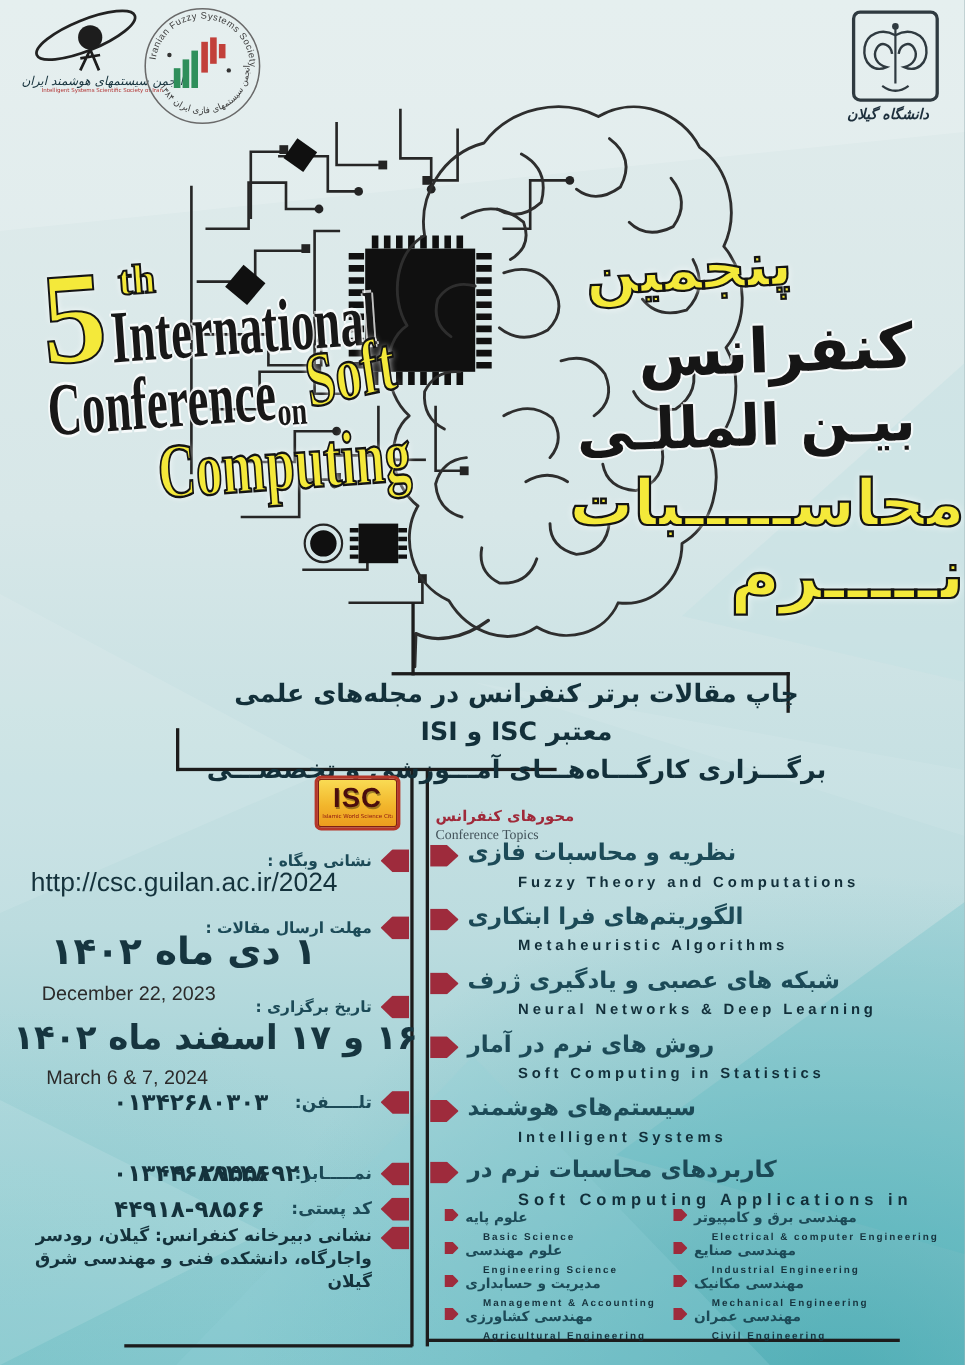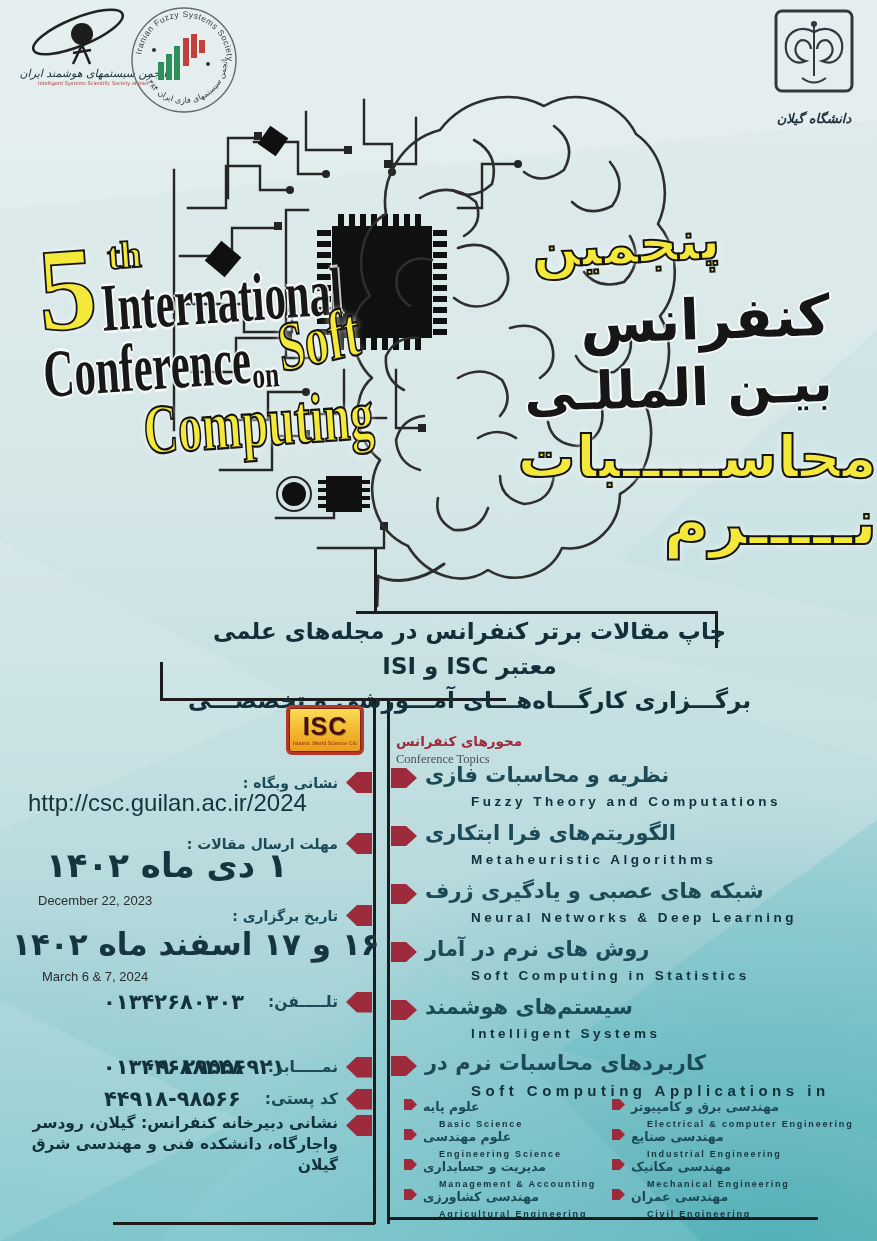--- a/index.html
+++ b/index.html
@@ -44,41 +44,41 @@
        box-shadow:inset 0 0 0 1px #7d2014;}
   .isc-text{font-family:"Liberation Sans",sans-serif;font-size:25px;font-weight:900;color:#4a0d0d;line-height:1;letter-spacing:1px;text-shadow:1px 1px 0 rgba(0,0,0,.35);}
   .isc-sub{font-size:5px;color:#8a1111;white-space:nowrap;max-width:64px;overflow:hidden;margin-top:1px;}
   
   .c-row{position:absolute;right:505px;display:flex;direction:rtl;align-items:center;gap:8px;white-space:nowrap;}
   .c-arrow{width:26px;height:21px;}
   .lbl{color:#1c4a57;font-weight:bold;font-size:14px;}
   .lbl-lg{font-size:15.5px;}
   .c-url{position:absolute;font-family:"Liberation Sans",sans-serif;font-size:24px;font-weight:500;color:#14323c;}
   .fa-big{position:absolute;font-weight:bold;color:#16353f;direction:rtl;white-space:nowrap;}
-  .en-date{position:absolute;font-family:"Liberation Sans",sans-serif;font-size:13px;color:#2b2b2b;font-weight:500;}
+  .en-date{position:absolute;font-family:"Liberation Sans",sans-serif;font-size:18px;color:#2b2b2b;font-weight:500;}
   .c-num{font-size:21px;font-weight:bold;color:#14323c;letter-spacing:1px;text-align:center;}
   .num-gap{margin-right:16px;}
   .addr{font-size:15.5px;font-weight:bold;color:#14323c;line-height:1.35;white-space:normal;width:330px;text-align:right;}
   
   .topics-header{position:absolute;}
   .th-fa{color:#a02a3a;font-size:13.5px;font-weight:bold;text-align:left;direction:rtl;display:inline-block;}
   .th-en{color:#42525a;font-size:12.5px;font-family:"Liberation Serif",serif;margin-top:2px;}
   .topic-row{position:absolute;left:391px;display:flex;align-items:flex-start;gap:8px;}
   .t-arrow{width:26px;height:20px;margin-top:5px;}
   .t-fa{font-size:21px;font-weight:bold;color:#1c4a57;line-height:1.15;direction:rtl;display:inline-block;}
   .t-en{font-family:"Liberation Sans",sans-serif;font-size:13.5px;font-weight:bold;letter-spacing:3.5px;color:#122f3a;margin:7px 0 0 30px;white-space:nowrap;padding-left:16px;}
   .t-en-wide{font-size:15px;letter-spacing:4.5px;}
   .app-item{position:absolute;display:flex;align-items:flex-start;gap:6px;}
   .a-arrow{width:13px;height:11px;margin-top:3px;}
   .a-fa{font-size:12.5px;font-weight:bold;color:#1c4a57;line-height:1.1;direction:rtl;display:inline-block;}
   .a-en{font-family:"Liberation Sans",sans-serif;font-size:9px;font-weight:bold;letter-spacing:1.8px;color:#16333e;margin:4px 0 0 16px;white-space:nowrap;}
   
   .logo-cap-fa{font-size:11px;color:#16323c;text-align:center;direction:rtl;font-style:italic;line-height:1.1;}
   .logo-cap-en{font-size:5px;color:#b23333;text-align:center;white-space:nowrap;}
-  .logo3-cap{font-size:13px;font-weight:bold;color:#1d2f3c;text-align:center;direction:rtl;margin-top:17px;font-style:italic;}
+  .logo3-cap{font-size:13px;font-weight:bold;color:#1d2f3c;text-align:left;direction:rtl;margin-top:3px;font-style:italic;}
 </style>
 </head>
 <body>
 
 <div class="poster">
 
   <svg class="facets" width="877" height="1241" viewBox="0 0 877 1241">
     <polygon points="0,0 877,0 877,120 0,210" fill="#ffffff" opacity="0.16"></polygon>
     <polygon points="877,330 620,560 877,620" fill="#c4e1e3" opacity="0.45"></polygon>
     <polygon points="0,540 300,700 0,830" fill="#ffffff" opacity="0.10"></polygon>

